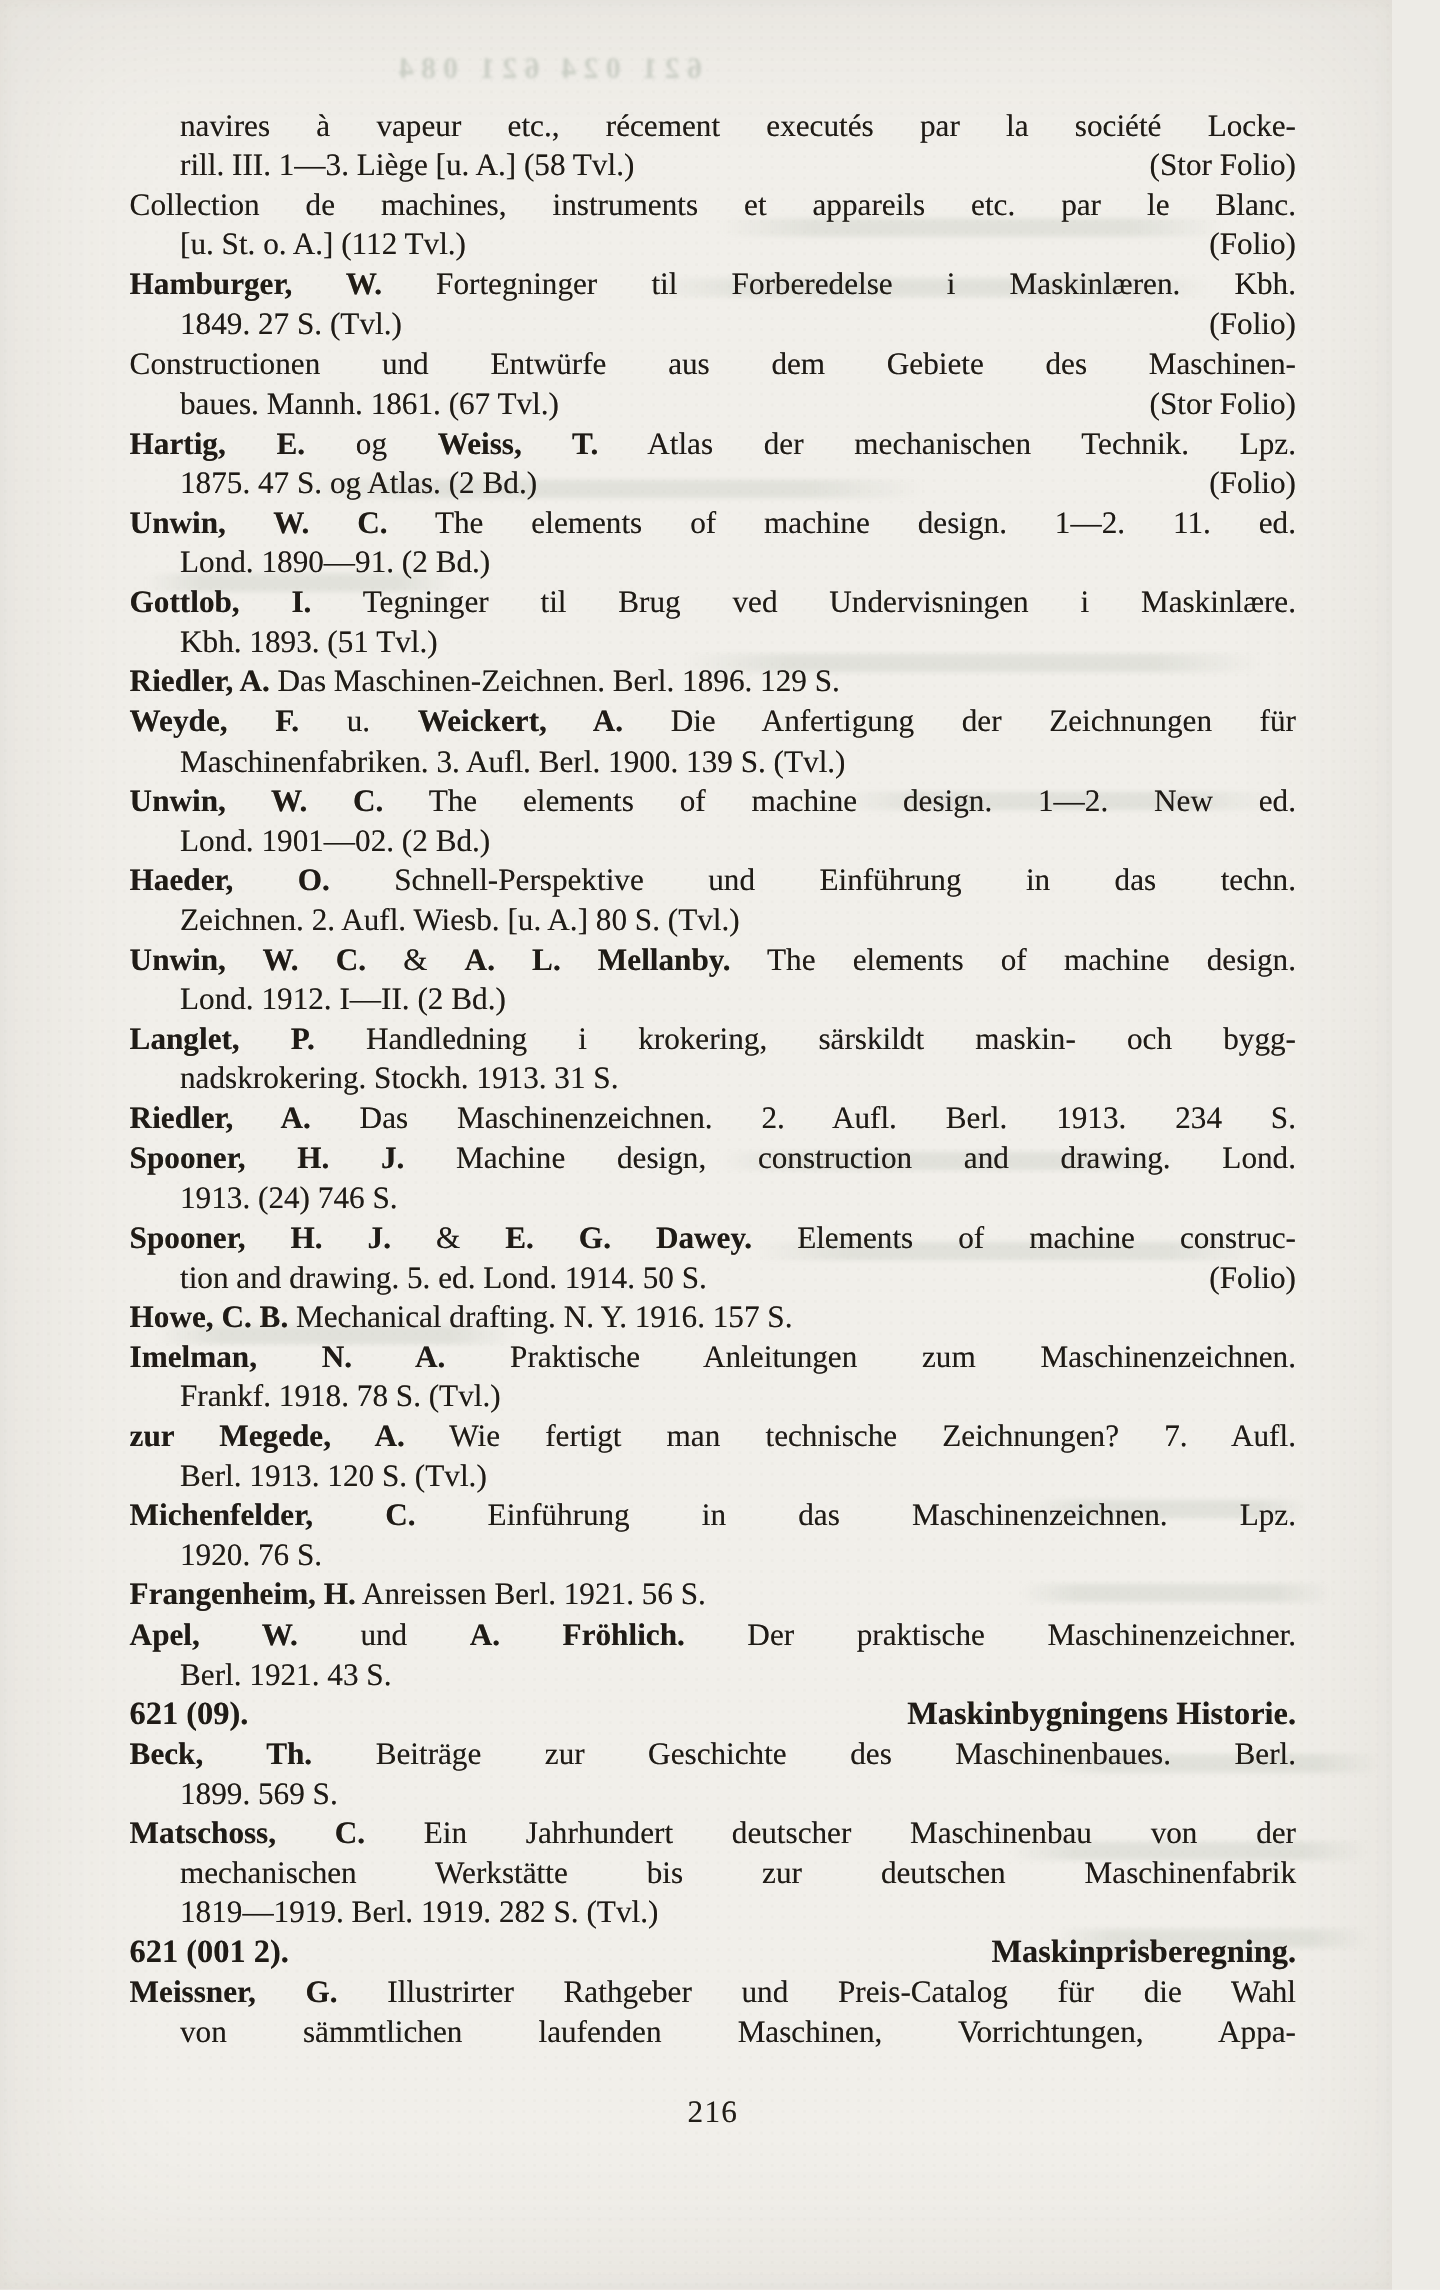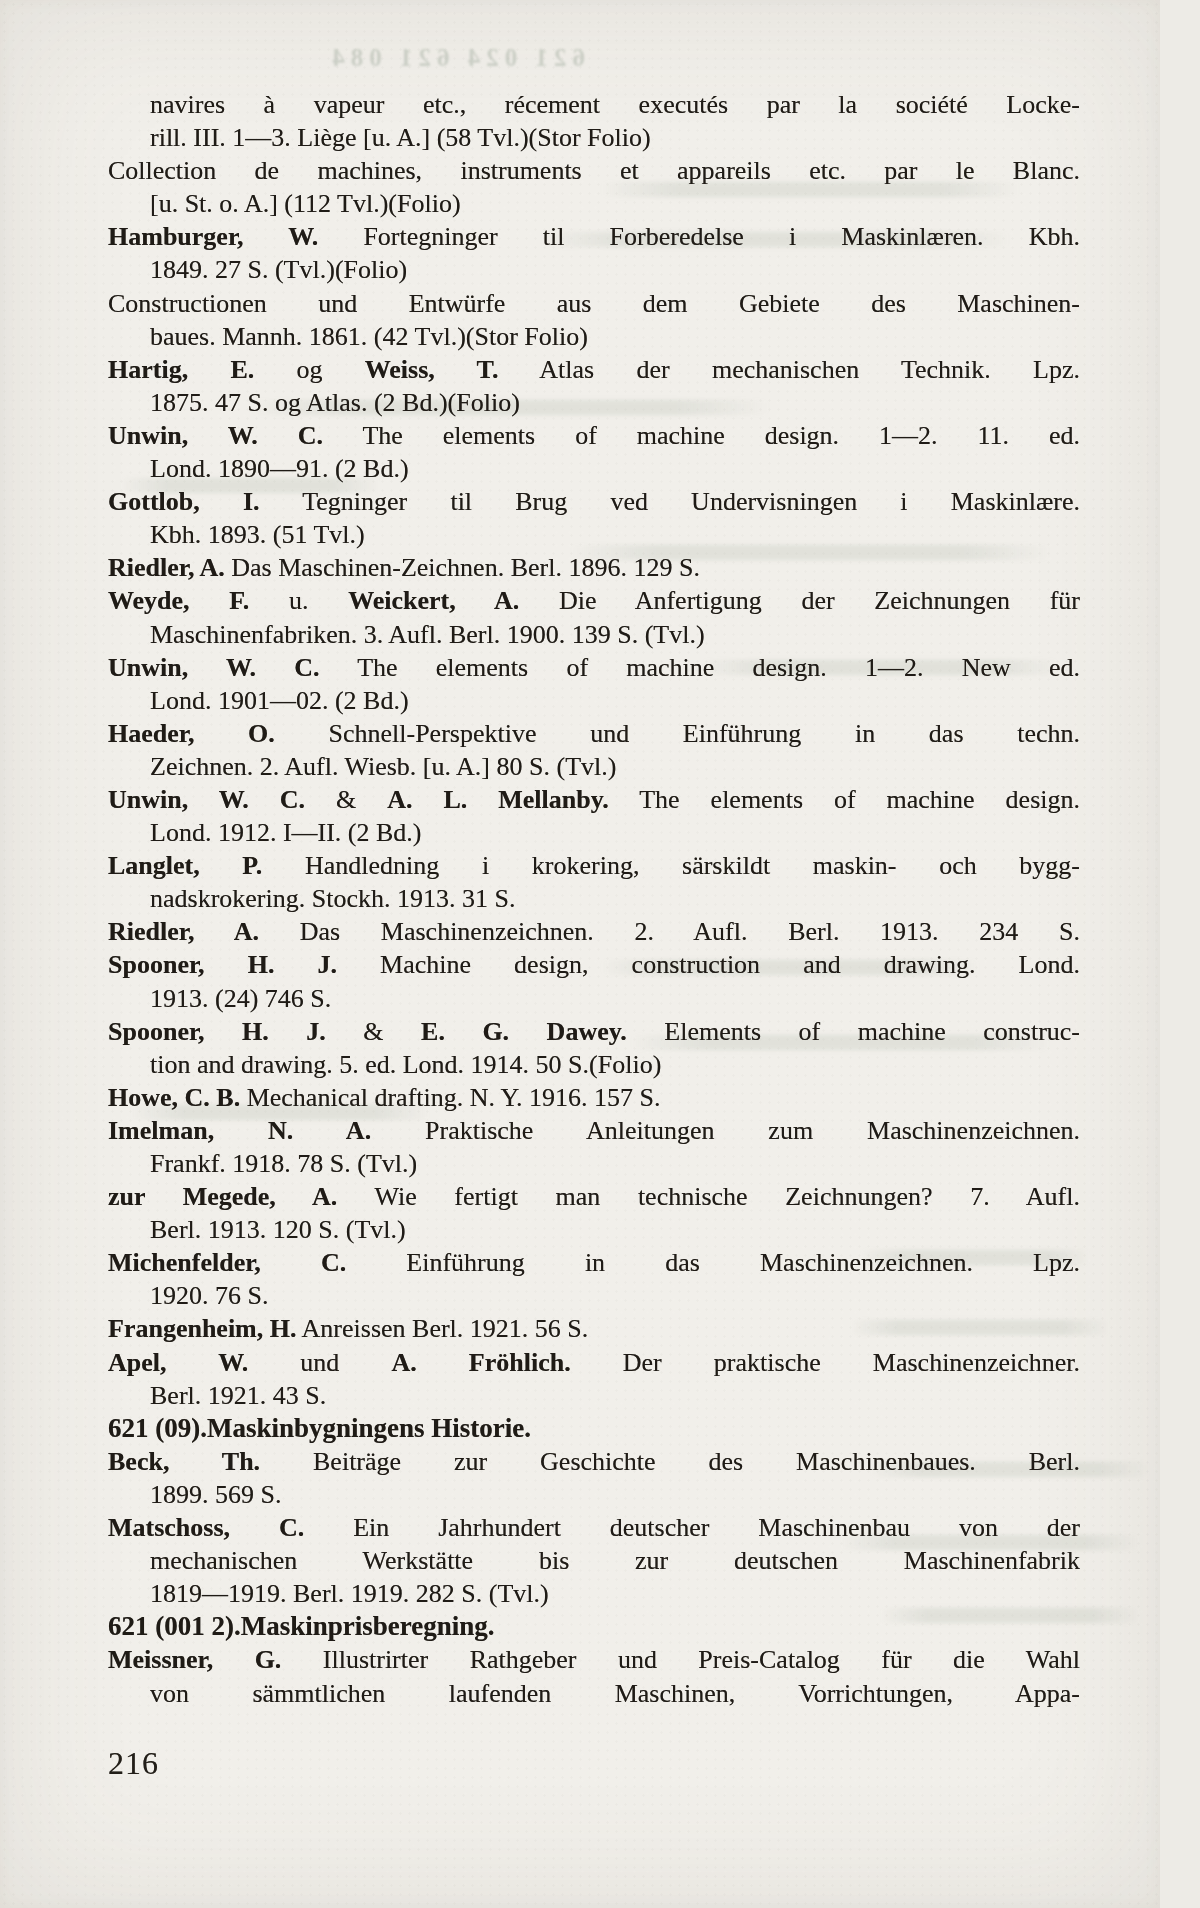--- a/index.html
+++ b/index.html
@@ -56,31 +56,32 @@
     text-align: left;
   }
   .line.ind { padding-left: 42px; }
   .line.just {
     text-align: justify;
     text-align-last: justify;
     text-justify: inter-word;
   }
   .line.split {
     display: flex;
-    justify-content: flex-start;
+    justify-content: space-between;
     text-align: left;
   }
   .line .b, .line.head { font-weight: 700; }
   .line.head { font-size: 27px; }
   .pagenum {
     position: absolute;
     left: 108px; top: 1745px; width: 972px;
+    text-align: center;
     z-index: 2;
     color: #221e18;
-    font-size: 32px;
+    font-size: 26px;
     letter-spacing: 1px;
     text-shadow: 0 0 0.5px rgba(30,25,18,0.5);
   }
 </style>
 </head>
 <body>
 
 <div class="page">
 
   <div class="ghost-header">621 024   621 084</div>
@@ -111,21 +112,21 @@
         <span><span>[u. St. o. A.]   (112 Tvl.)</span></span>
         <span>(Folio)</span>
       </div>
       <div class="line just"><span class="b">Hamburger, W.</span><span> Fortegninger til Forberedelse i Maskinlæren. Kbh.</span></div>
       <div class="line ind split">
         <span><span>1849.  27 S.  (Tvl.)</span></span>
         <span>(Folio)</span>
       </div>
       <div class="line just"><span>Constructionen und Entwürfe aus dem Gebiete des Maschinen-</span></div>
       <div class="line ind split">
-        <span><span>baues.  Mannh.  1861.   (42 Tvl.)</span></span>
+        <span><span>baues.  Mannh.  1861.   (67 Tvl.)</span></span>
         <span>(Stor Folio)</span>
       </div>
       <div class="line just"><span class="b">Hartig, E.</span><span> og </span><span class="b">Weiss, T.</span><span> Atlas der mechanischen Technik. Lpz.</span></div>
       <div class="line ind split">
         <span><span>1875.  47 S. og Atlas.   (2 Bd.)</span></span>
         <span>(Folio)</span>
       </div>
       <div class="line just"><span class="b">Unwin, W. C.</span><span> The elements of machine design. 1—2. 11. ed.</span></div>
       <div class="line ind"><span>Lond.  1890—91.   (2 Bd.)</span></div>
       <div class="line just"><span class="b">Gottlob, I.</span><span> Tegninger til Brug ved Undervisningen i Maskinlære.</span></div>

